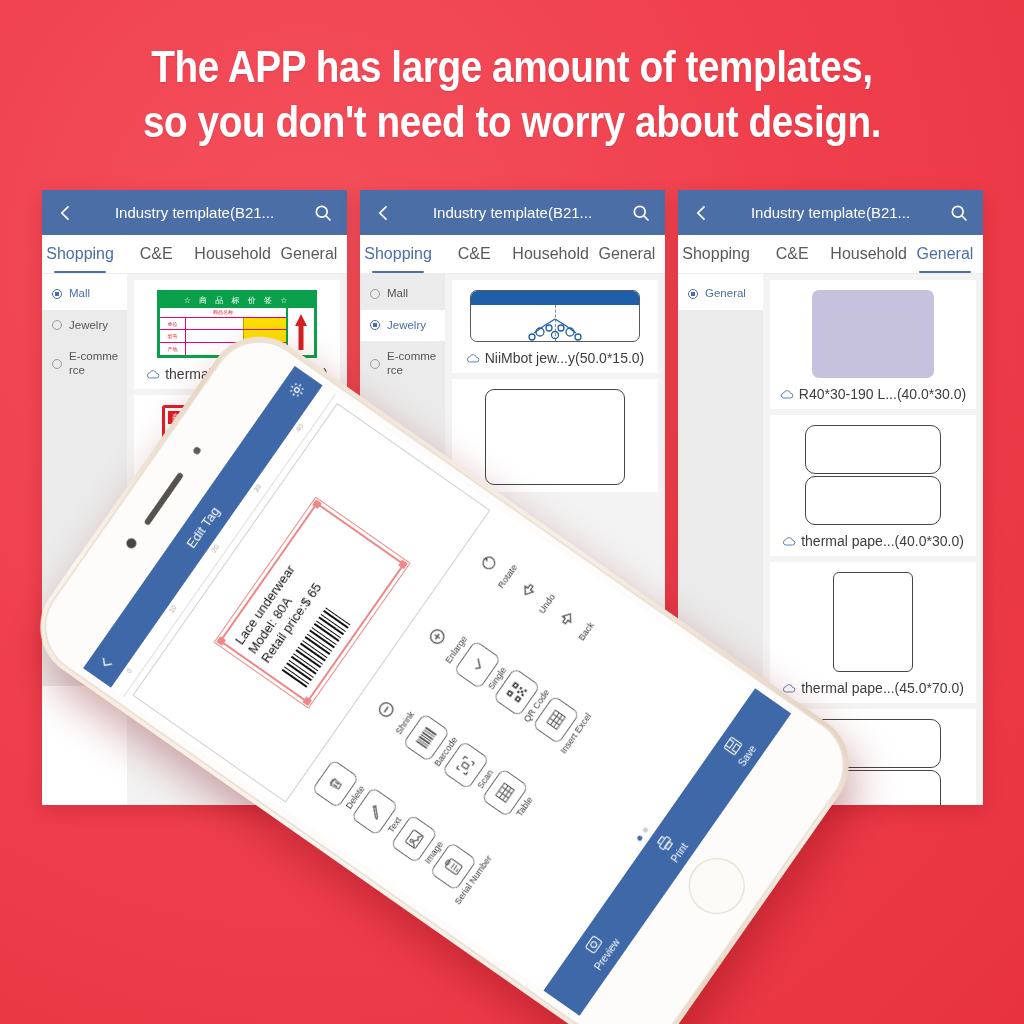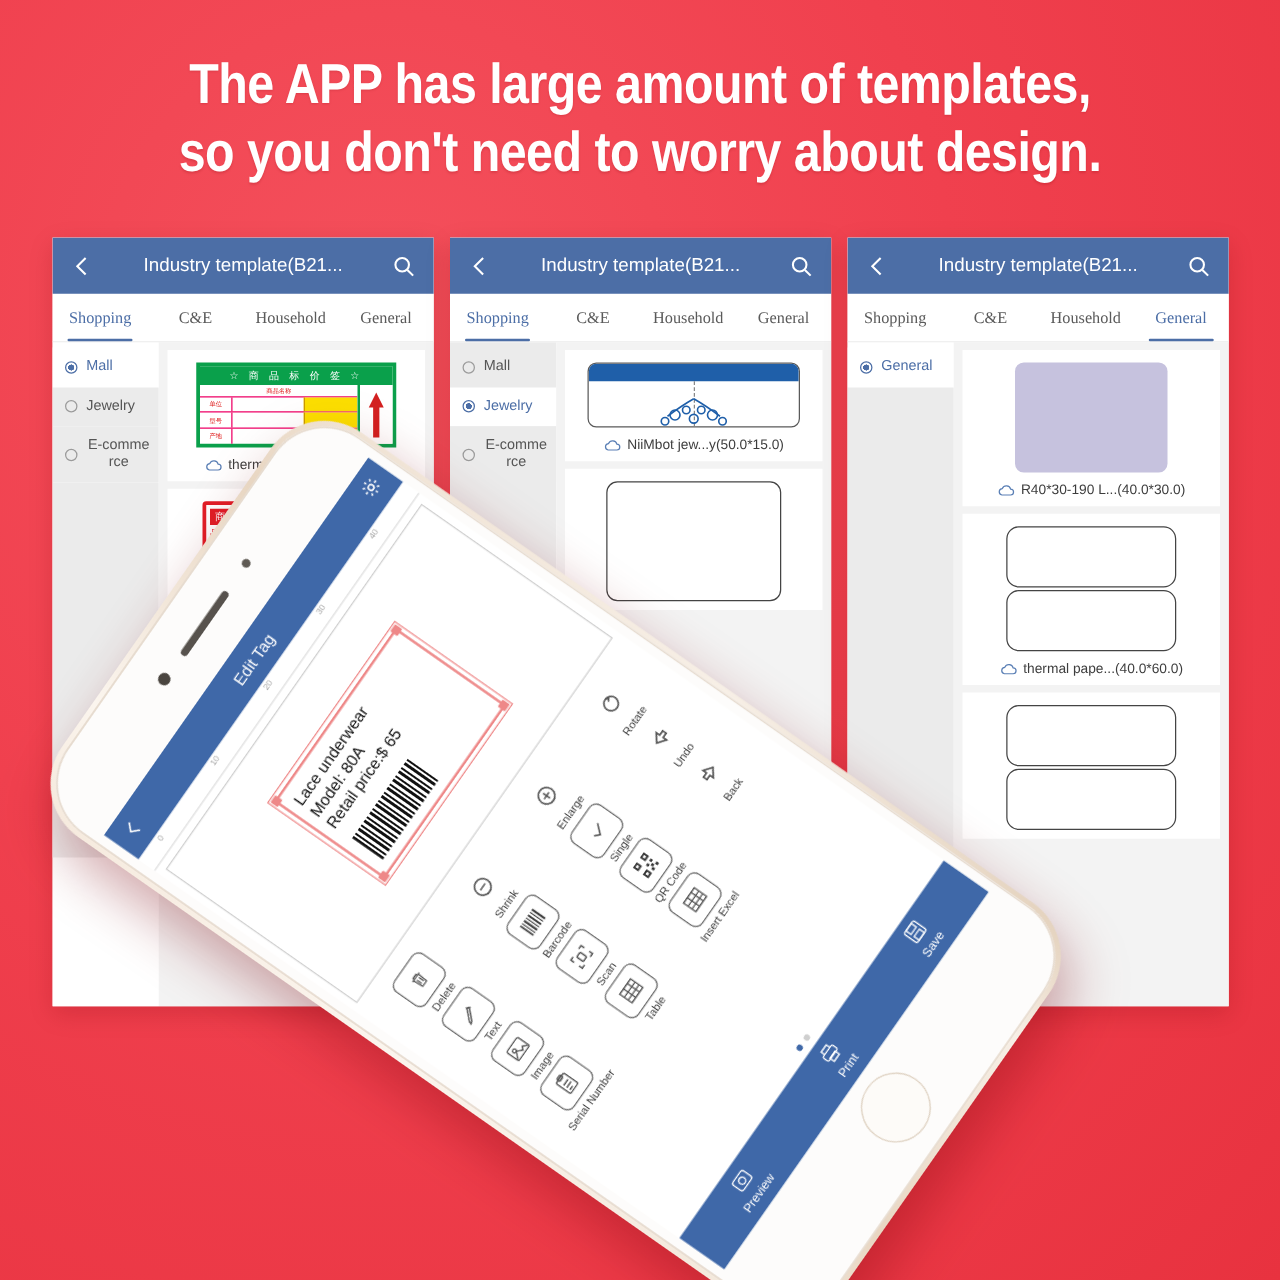--- a/index.html
+++ b/index.html
@@ -40,31 +40,31 @@
   }
   .back-ico{width:20px;height:20px;display:block;}
   .search-ico{width:20px;height:20px;display:block;}
 
   .tabs{
     height:38px;display:flex;align-items:stretch;background:#fff;
     border-bottom:1px solid #ececec;
   }
   .tab{
     flex:1;display:flex;align-items:center;justify-content:center;
-    font-size:13px;color:#5a5a5a;position:relative;font-family:Liberation Serif, serif;
+    font-size:16px;color:#5a5a5a;position:relative;
   }
   .tab.active{color:#4c6ea6;}
   .tab.active:after{
     content:"";position:absolute;bottom:0;left:50%;transform:translateX(-50%);
     width:52px;height:2.5px;background:#4c6ea6;border-radius:2px;
   }
 
   .body-row{display:flex;height:calc(100% - 83px);}
   .side{
-    width:85px;background:#fff;flex-shrink:0;padding-top:4px;text-align:center;
+    width:85px;background:#fff;flex-shrink:0;padding-top:4px;
   }
   .side.greyfill{background:#ebebeb;}
   .side-item{
     display:flex;align-items:center;gap:7px;padding:9px 6px 9px 10px;
     font-size:11.5px;color:#555;line-height:1.18;
   }
   .side-item.sel{color:#4c6ea6;background:#fff;}
   .side-item.greybg{background:#ebebeb;}
   .radio{
     width:10px;height:10px;border-radius:50%;border:1.4px solid #9b9b9b;
@@ -72,21 +72,21 @@
   }
   .radio.on{border-color:#4c6ea6;background:
      radial-gradient(circle, #4c6ea6 0 42%, #fff 44% 100%);}
 
   .cards{flex:1;background:#f3f3f3;overflow:hidden;padding:0;}
   .card{
     background:#fff;margin:6px 7px;padding:10px 6px 7px;
     display:flex;flex-direction:column;align-items:center;
   }
   .card-cap{
-    margin-top:8px;font-size:11px;color:#3d3d3d;display:flex;
+    margin-top:8px;font-size:14px;color:#3d3d3d;display:flex;
     align-items:center;gap:5px;white-space:nowrap;text-align:right;
   }
   .cloud-ico{width:14px;height:11px;display:block;flex-shrink:0;}
   .nomore{
     text-align:center;color:#a8a8a8;font-size:11.5px;padding:14px 0 0;
     background:#fff;margin:6px 7px;
   }
 
   
   .lbl{box-sizing:border-box;}
@@ -451,24 +451,35 @@
           <div class="lbl lbl-2up">
             <div class="a"></div>
             <div class="b"></div>
           </div>
           <div class="card-cap">
             <span>
               <svg class="cloud-ico" viewBox="0 0 24 18" fill="none" stroke="#5a7fb5" stroke-width="1.7">
                   <path d="M6 15 a4.5 4.5 0 0 1 0.6-8.9 A6 6 0 0 1 18 7 a4 4 0 0 1 0 8 Z"></path>
                 </svg>
             </span>
-            <span>thermal pape...(40.0*60.0)</span>
-          </div>
-        </div>
-
+            <span>thermal pape...(40.0*30.0)</span>
+          </div>
+        </div>
+
+        <div class="card">
+          <div class="lbl lbl-tall"></div>
+          <div class="card-cap">
+            <span>
+              <svg class="cloud-ico" viewBox="0 0 24 18" fill="none" stroke="#5a7fb5" stroke-width="1.7">
+                  <path d="M6 15 a4.5 4.5 0 0 1 0.6-8.9 A6 6 0 0 1 18 7 a4 4 0 0 1 0 8 Z"></path>
+                </svg>
+            </span>
+            <span>thermal pape...(45.0*70.0)</span>
+          </div>
+        </div>
 
         <div class="card">
           <div class="lbl lbl-2up">
             <div class="a"></div>
             <div class="b"></div>
           </div>
 
         </div>
 
       </div>

